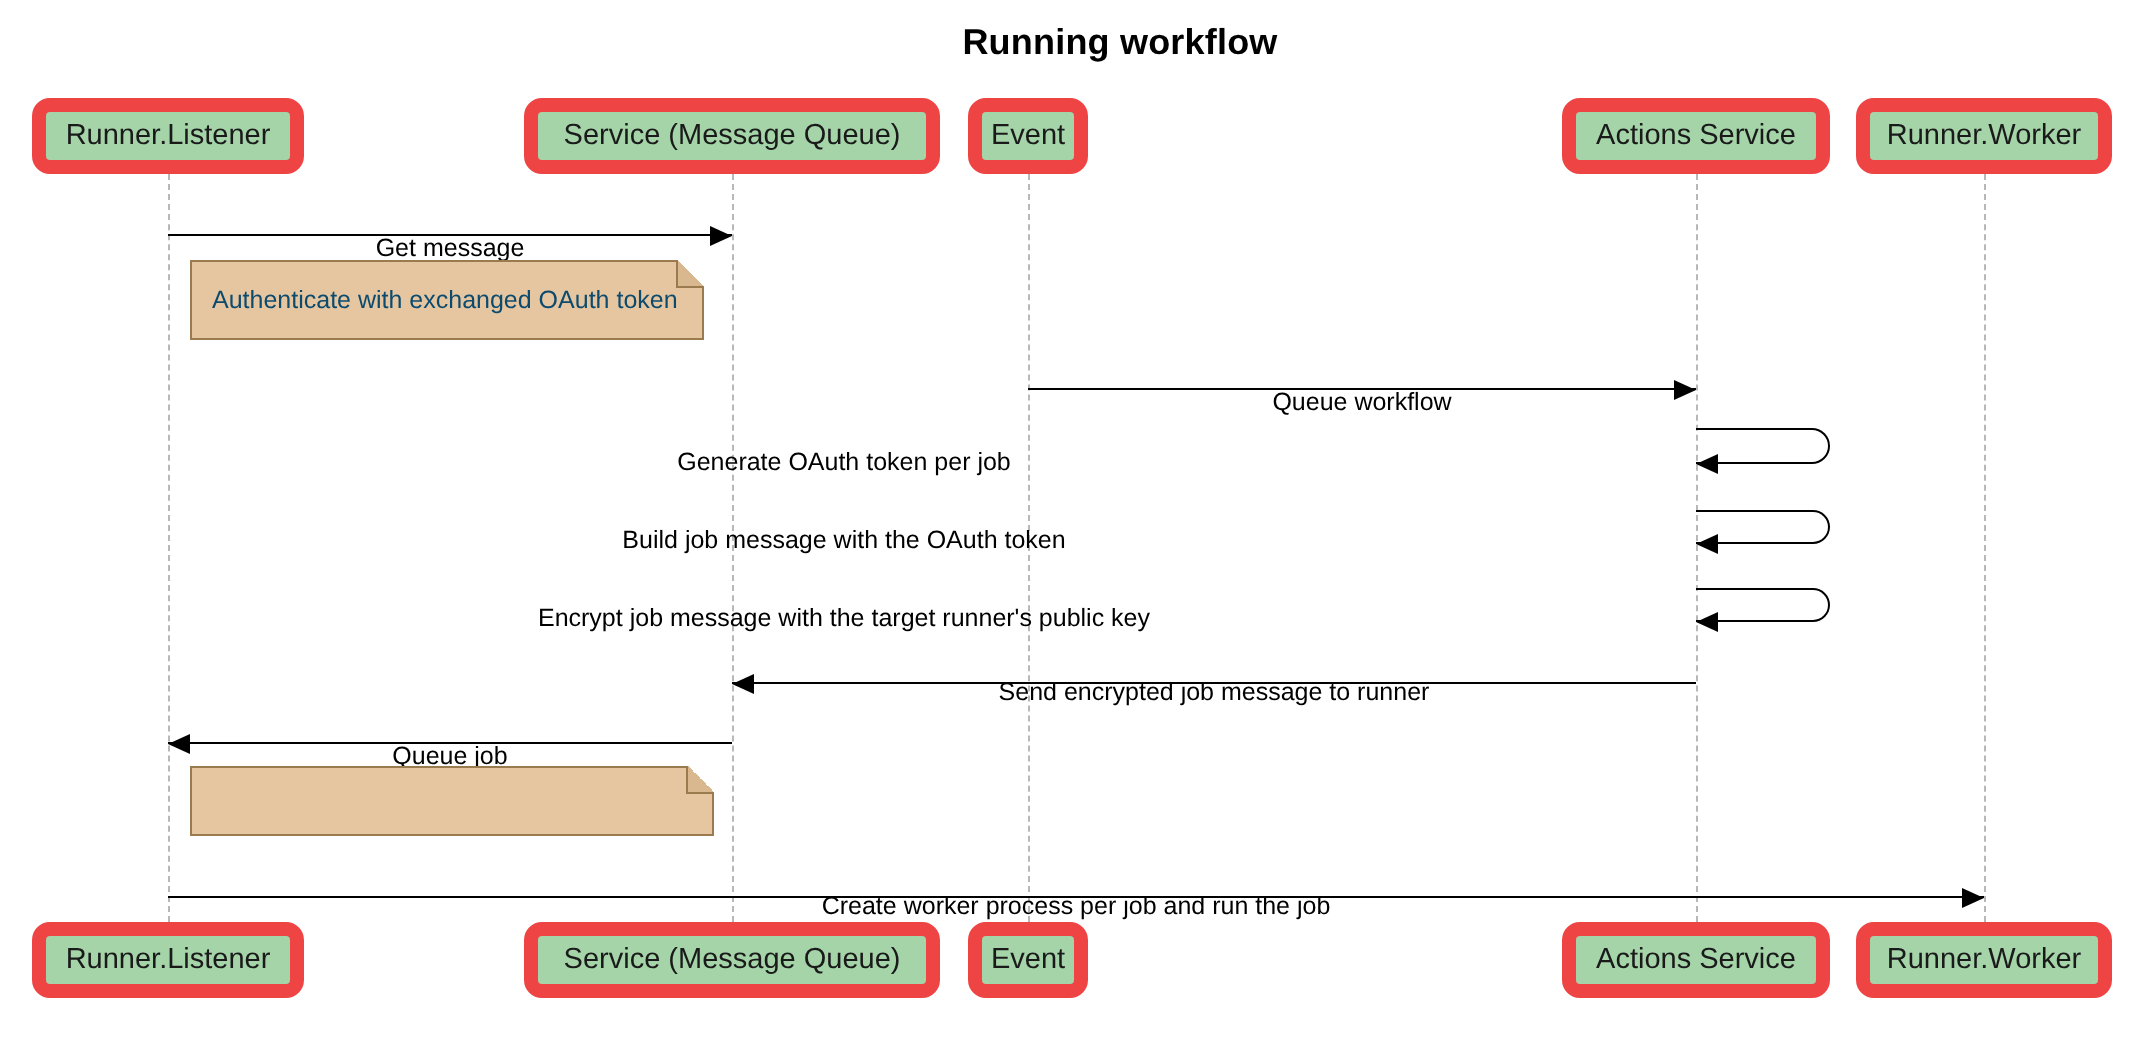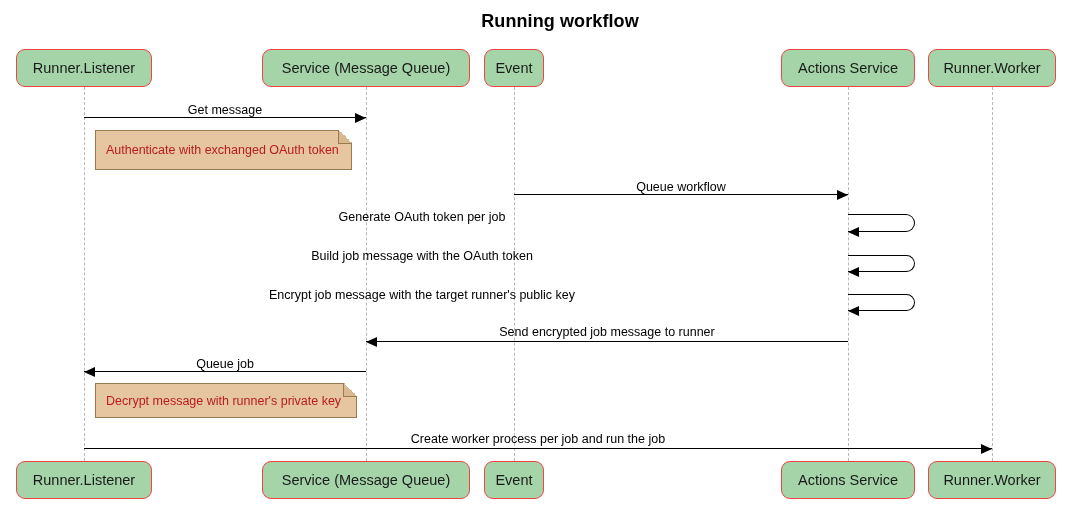--- a/index.html
+++ b/index.html
@@ -38,21 +38,21 @@
     position: absolute;
     width: 0;
     border-left: 1px dashed #b8b8b8;
   }
 
   
   .participant {
     position: absolute;
     box-sizing: border-box;
     background: #a4d4a8;
-    border: 1px solid #ef4444;
+    border: 7px solid #ef4444;
     border-radius: 9px;
     height: 38px;
     display: flex;
     align-items: center;
     justify-content: center;
     font-size: 14.5px;
     color: #1a1a1a;
     white-space: nowrap;
   }
 
@@ -75,20 +75,21 @@
   .arrowhead.left {
     border-right: 11px solid #000000;
   }
 
   .msg-label {
     position: absolute;
     font-size: 12.5px;
     color: #000000;
     white-space: nowrap;
     text-align: center;
+    margin-top: 14px;
   }
   .msg-label.right-align {
   }
 
   
   .selfloop {
     position: absolute;
     box-sizing: border-box;
     border: 1.4px solid #000000;
     border-left: none;
@@ -98,21 +99,21 @@
 
   
   .note {
     position: absolute;
     box-sizing: border-box;
     background: #e5c6a0;
     border: 1px solid #9a7a4f;
     display: flex;
     align-items: center;
     font-size: 12.5px;
-    color: #b91c1c;
+    color: #0c4a6e;
     padding-left: 10px;
     white-space: nowrap;
   }
   .note-fold {
     position: absolute;
     top: -1px;
     right: -1px;
     width: 13px;
     height: 13px;
     background:
@@ -162,21 +163,20 @@
       <div class="arrowhead right" style="left: 981px; top: 444px;"></div>
       <div class="msg-label" style="left: 84px; width: 908px; top: 432px;">Create worker process per job and run the job</div>
     </div>
 
   <div id="notes-layer">
       <div class="note" style="left: 95px; top: 130px; width: 257px; height: 40px;">
         <span>Authenticate with exchanged OAuth token</span>
         <span class="note-fold"></span>
       </div>
       <div class="note" style="left: 95px; top: 383px; width: 262px; height: 35px;">
-        <span>Decrypt message with runner's private key</span>
         <span class="note-fold"></span>
       </div>
     </div>
 
   <div id="participants-layer">
       <div class="participant" style="left: 16px; top: 49px; width: 136px;">Runner.Listener</div>
       <div class="participant" style="left: 262px; top: 49px; width: 208px;">Service (Message Queue)</div>
       <div class="participant" style="left: 484px; top: 49px; width: 60px;">Event</div>
       <div class="participant" style="left: 781px; top: 49px; width: 134px;">Actions Service</div>
       <div class="participant" style="left: 928px; top: 49px; width: 128px;">Runner.Worker</div>

